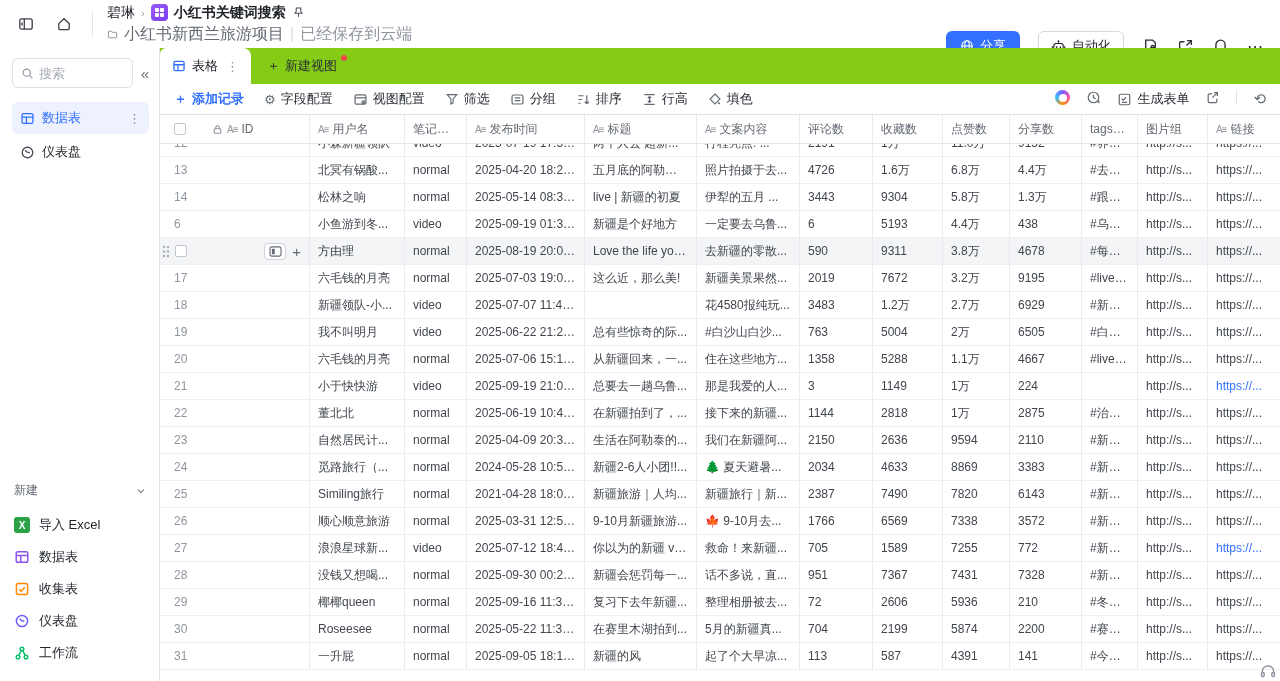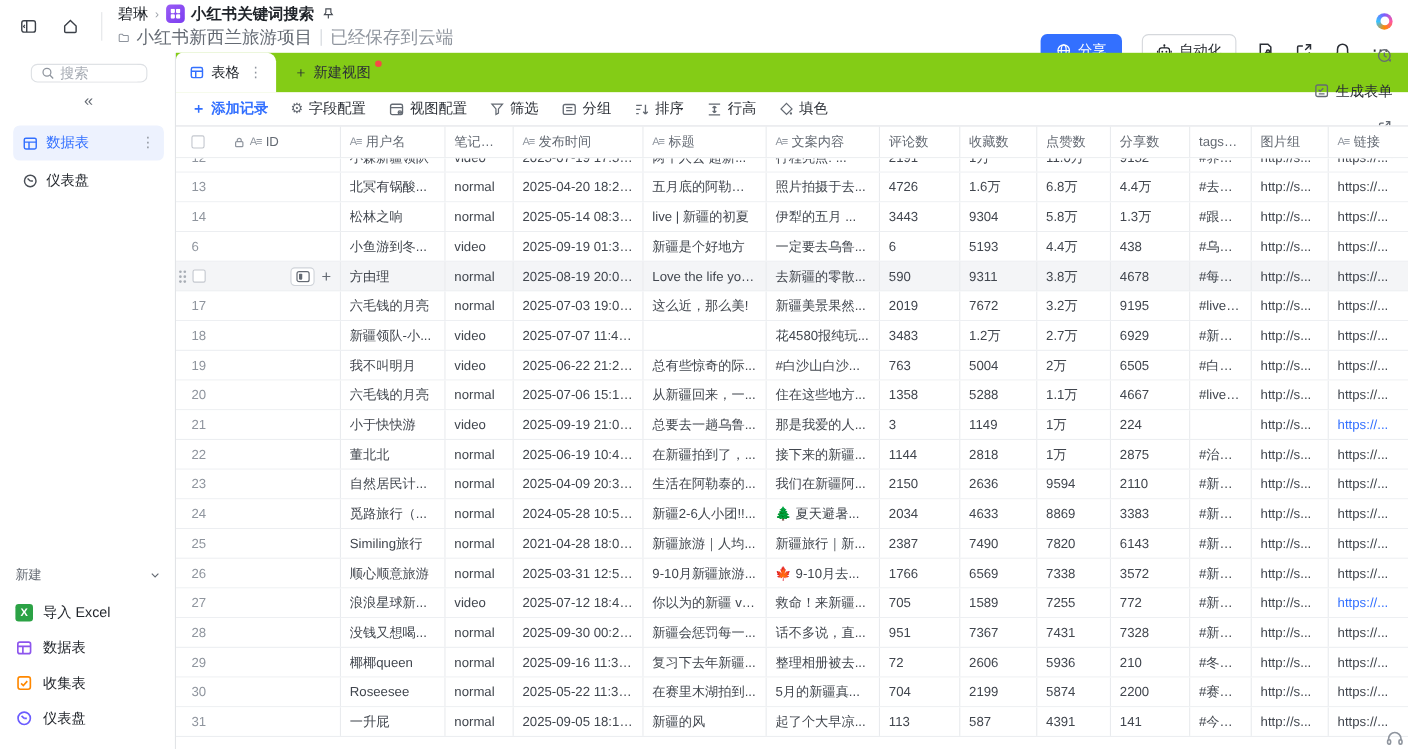--- a/index.html
+++ b/index.html
@@ -23,21 +23,21 @@
   .sub-sep { color:#dde0e4; }
   .tb-right { display:flex; align-items:center; gap:18px;margin-top:44px; }
   .btn-share { display:flex; align-items:center; gap:6px; background:#3370ff; color:#fff; font-size:13px; height:30px; padding:0 14px; border-radius:6px; cursor:pointer; }
   .btn-auto { display:flex; align-items:center; gap:6px; background:#fff; border:1px solid #d5d8dc; color:#1f2329; font-size:13px; height:30px; padding:0 12px; border-radius:6px; cursor:pointer; }
   .tb-right .plain-ic { color:#2b2f36; display:flex; align-items:center; cursor:pointer; }
   .more-dots { font-size:16px; color:#2b2f36; letter-spacing:1px; }
 
   
   .body-wrap { flex:1; display:flex; min-height:0; }
   .sidebar { width:160px; flex:0 0 160px; border-right:1px solid #e2e4e7; display:flex; flex-direction:column; padding:10px 10px 12px 12px; background:#fff; }
-  .search-row { display:flex; align-items:center; gap:8px; margin-bottom:14px;flex-direction:column; }
+  .search-row { display:flex; align-items:center; gap:8px; margin-bottom:14px; }
   .search-box { flex:1; height:30px; border:1px solid #dde0e4; border-radius:6px; display:flex; align-items:center; gap:5px; padding:0 8px; color:#8f959e; }
   .search-box input { border:none; outline:none; width:70px; font-size:13px; color:#1f2329; font-family:inherit; }
   .search-box input::placeholder { color:#a6abb3; }
   .collapse-ic { color:#646a73; font-size:15px; cursor:pointer; }
   .side-item { height:32px; border-radius:6px; display:flex; align-items:center; gap:7px; padding:0 8px; font-size:13px; color:#1f2329; cursor:pointer; margin-bottom:2px; }
   .side-item.active { background:#edf2fe; color:#3370ff; }
   .side-item .grow { flex:1; }
   .side-item .kebab { color:#8f959e; font-size:13px; }
   .side-bottom { margin-top:auto; }
   .new-head { display:flex; align-items:center; font-size:12px; color:#646a73; padding:0 2px 10px 2px; }
@@ -51,21 +51,21 @@
   .tab-active { background:#fff; display:flex; align-items:center; gap:6px; padding:0 12px; font-size:13px; color:#1f2329; border-top-left-radius:6px; border-top-right-radius:8px; cursor:pointer; }
   .tab-active .kebab { color:#8f959e; margin-left:2px; }
   .tab-new { display:flex; align-items:center; gap:5px; padding:0 16px; font-size:13px; color:#2b2f36; position:relative; cursor:pointer; }
   .red-dot { position:absolute; top:7px; right:6px; width:6px; height:6px; border-radius:50%; background:#f54a45; }
 
   
   .toolbar { height:30px; background:#fff; display:flex; align-items:center; padding:0 14px 0 14px; gap:20px; font-size:13px; color:#2b2f36; flex:0 0 auto; }
   .tool { display:flex; align-items:center; gap:5px; cursor:pointer; white-space:nowrap; }
   .tool svg, .tool .uni { color:#646a73; }
   .tool.blue { color:#3370ff; font-weight:bold; }
-  .toolbar-right { margin-left:auto; display:flex; align-items:flex-end; gap:16px;flex-direction:column; }
+  .toolbar-right { margin-left:auto; display:flex; align-items:flex-start; gap:16px; }
   .ai-ring { width:15px; height:15px; border-radius:50%; background:conic-gradient(#7b5cff,#ff57a1,#ff8a00,#35c3ff,#7b5cff); position:relative; cursor:pointer; }
   .ai-ring::after { content:""; position:absolute; inset:3.5px; background:#fff; border-radius:50%; }
   .v-div { width:1px; height:14px; background:#e2e4e7; }
   .undo-ic { font-size:15px; color:#646a73; cursor:pointer; }
 
   
   .grid { flex:1; min-height:0; display:flex; flex-direction:column; }
   .grid-header { display:flex; height:30px; border-top:1px solid #dfe2e6; border-bottom:1px solid #e6e8eb; align-items:center; font-size:12px; color:#646a73; background:#fff; flex:0 0 auto; }
   .grid-body { flex:1; overflow:hidden; background:#fff; }
   .trow { display:flex; height:27px; border-bottom:1px solid #eceef1; background:#fff; }
@@ -276,20 +276,31 @@
         <div class="new-item">
           <span>
             <svg width="16" height="16" viewBox="0 0 16 16" fill="none" stroke="#6b5cff" stroke-width="1.5">
                 <circle cx="8" cy="8" r="5.6"></circle>
                 <path d="M8 8L5.6 5.8"></path>
                 <path d="M8 8h2.4"></path>
               </svg>
           </span>
           <span>仪表盘</span>
         </div>
+        <div class="new-item">
+          <span>
+            <svg width="16" height="16" viewBox="0 0 16 16" fill="none" stroke="#0fc06f" stroke-width="1.5">
+                <circle cx="8" cy="4" r="1.8"></circle>
+                <circle cx="4" cy="12" r="1.8"></circle>
+                <circle cx="12" cy="12" r="1.8"></circle>
+                <path d="M7.2 5.6L4.8 10.4M8.8 5.6l2.4 4.8"></path>
+              </svg>
+          </span>
+          <span>工作流</span>
+        </div>
       </div>
     </aside>
 
     <main class="main">
 
       <div class="tabbar">
         <div class="tab-active">
           <span>
             <svg width="14" height="14" viewBox="0 0 16 16" fill="none" stroke="#3370ff" stroke-width="1.5">
                 <rect x="2.2" y="2.8" width="11.6" height="10.4" rx="1.6"></rect>

